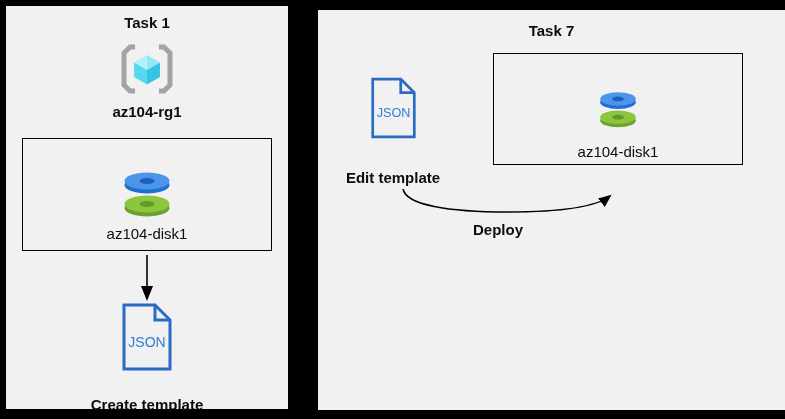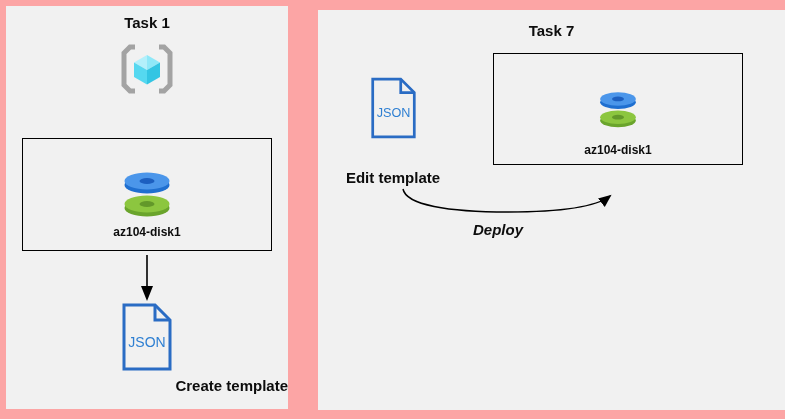--- a/index.html
+++ b/index.html
@@ -3,21 +3,21 @@
 <meta charset="utf-8">
 <style>
   * { box-sizing: border-box; }
   html, body { margin: 0; padding: 0; background: #ffffff; }
   body { font-family: "Liberation Sans", sans-serif; }
 
   .canvas {
     position: relative;
     width: 785px;
     height: 419px;
-    background: #fca5a5;
+    background: #000000;
     overflow: hidden;
   }
 
   .panel {
     position: absolute;
     background: #f1f1f1;
   }
   .panel-left  { left: 6px;   top: 6px;  width: 282px; height: 403px; }
   .panel-right { left: 318px; top: 10px; width: 467px; height: 400px; }
 
@@ -37,22 +37,22 @@
   .disk-box {
     position: absolute;
     width: 250px;
     border: 1px solid #000000;
     background: #f1f1f1;
     display: flex;
     flex-direction: column;
     align-items: center;
   }
   .disk-box .box-label {
-    font-weight: 700;
-    font-size: 12px;
+    font-weight: 400;
+    font-size: 15px;
     color: #0d0d0d;
     white-space: nowrap;
   }
   .box-t1 { left: 16px;  top: 132px; height: 113px; }
   .box-t1 .disk-svg  { margin-top: 27px; }
   .box-t1 .box-label { margin-top: 5px; }
   .box-t2 { left: 175px; top: 43px;  height: 112px; }
   .box-t2 .disk-svg  { margin-top: 33px; }
   .box-t2 .box-label { margin-top: 13px; }
 
@@ -69,20 +69,21 @@
 
     <svg class="abs" style="left:50%; top:37px; transform:translateX(-50%);" width="58" height="52" viewBox="0 0 58 52">
       <path d="M17,4 L12,4 L6,10 L6,42 L12,48 L17,48" fill="none" stroke="#a3a3a3" stroke-width="5"></path>
       <path d="M41,4 L46,4 L52,10 L52,42 L46,48 L41,48" fill="none" stroke="#a3a3a3" stroke-width="5"></path>
       <polygon points="29,12 16,19.5 29,27" fill="#b3f0fb"></polygon>
       <polygon points="29,12 42,19.5 29,27" fill="#8fe8f8"></polygon>
       <polygon points="16,19.5 29,27 29,41.5 16,34" fill="#55d8f0"></polygon>
       <polygon points="42,19.5 29,27 29,41.5 42,34" fill="#33c5e3"></polygon>
     </svg>
 
+    <div class="lbl full-center" style="top:97px;">az104-rg1</div>
 
     <div class="disk-box box-t1">
       <svg class="disk-svg" width="58" height="54" viewBox="0 0 58 54">
         <ellipse cx="29" cy="42" rx="22.5" ry="8.5" fill="#6aa42c"></ellipse>
         <ellipse cx="29" cy="38" rx="22.5" ry="8.5" fill="#8cc63f"></ellipse>
         <ellipse cx="29" cy="38" rx="7.5" ry="3" fill="#63982a"></ellipse>
         <ellipse cx="29" cy="19" rx="22.5" ry="8.5" fill="#1f6fd0"></ellipse>
         <ellipse cx="29" cy="15" rx="22.5" ry="8.5" fill="#4b96ea"></ellipse>
         <ellipse cx="29" cy="15" rx="7.5" ry="3" fill="#1c5fc0"></ellipse>
       </svg>
@@ -93,21 +94,21 @@
       <line x1="7" y1="0" x2="7" y2="33" stroke="#000000" stroke-width="1.6"></line>
       <polygon points="1,31 13,31 7,46" fill="#000000"></polygon>
     </svg>
 
     <svg class="abs" style="left:50%; top:297px; transform:translateX(-50%);" width="52" height="68" viewBox="0 0 52 68">
       <path d="M3,2 L34,2 L49,17 L49,66 L3,66 Z" fill="none" stroke="#2a6cc4" stroke-width="3" stroke-linejoin="miter"></path>
       <path d="M34,2 L34,17 L49,17" fill="none" stroke="#2a6cc4" stroke-width="3"></path>
       <text x="26" y="44" text-anchor="middle" font-size="14" font-family="Liberation Sans, sans-serif" fill="#2e7fd2">JSON</text>
     </svg>
 
-    <div class="lbl full-center" style="top:371px;text-align:right;">Create template</div>
+    <div class="lbl full-center" style="top:390px;">Create template</div>
   </section>
 
   <section class="panel panel-right">
 
     <div class="lbl full-center" style="top:12px;">Task 7</div>
 
     <svg class="abs" style="left:52px; top:67px;" width="47" height="62" viewBox="0 0 52 68">
       <path d="M3,2 L34,2 L49,17 L49,66 L3,66 Z" fill="none" stroke="#2a6cc4" stroke-width="3" stroke-linejoin="miter"></path>
       <path d="M34,2 L34,17 L49,17" fill="none" stroke="#2a6cc4" stroke-width="3"></path>
       <text x="26" y="44" text-anchor="middle" font-size="14" font-family="Liberation Sans, sans-serif" fill="#2e7fd2">JSON</text>
@@ -129,16 +130,16 @@
 
     <svg class="abs" style="left:80px; top:175px;" width="230" height="40" viewBox="0 0 230 40">
       <defs>
         <marker id="arrowhead" markerWidth="15" markerHeight="13" refX="11" refY="5.5" orient="auto" markerUnits="userSpaceOnUse">
           <path d="M0,0 L13,5.5 L0,11 Z" fill="#000000"></path>
         </marker>
       </defs>
       <path d="M5,4 C8,20 50,27 110,27 C165,27 198,22 212,11" fill="none" stroke="#000000" stroke-width="1.5" marker-end="url(#arrowhead)"></path>
     </svg>
 
-    <div class="lbl" style="left:110px; top:211px; width:140px;font-style:italic;">Deploy</div>
+    <div class="lbl" style="left:110px; top:211px; width:140px;">Deploy</div>
   </section>
 
 </div>
 
 </body></html>

